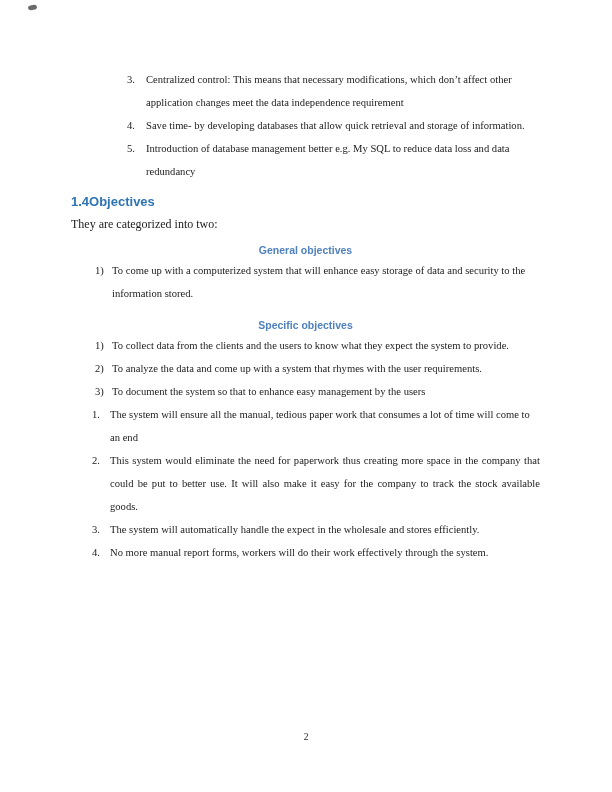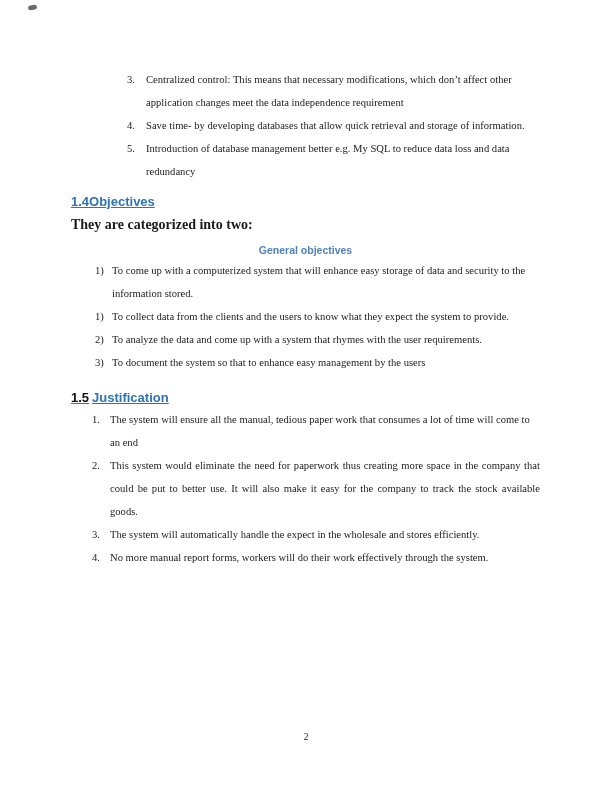--- a/index.html
+++ b/index.html
@@ -17,38 +17,38 @@
     outline:1px solid #ececec;
     overflow:hidden;
   }
   .artifact {
     position:absolute; left:28px; top:5px;
     width:9px; height:5px; background:#454545;
     border-radius:50% / 60%;
     transform:rotate(-10deg);
     opacity:.8;
   }
-  .body-text { font-size:14px; line-height:23px;font-weight:bold; }
+  .body-text { font-size:12px; line-height:23px; }
   .li { display:flex; font-size:10.6px; line-height:23px; }
   .li .num { flex:0 0 19px; }
   .li .txt { flex:1; }
   
   .lvl-a { margin-left:56px; }            
   .lvl-a .num { flex-basis:19px; }
   .lvl-b { margin-left:24px; }            
   .lvl-b .num { flex-basis:17px; }
   .lvl-c { margin-left:21px; }            
   .lvl-c .num { flex-basis:18px; }
   .justify { text-align:justify; }
 
   .h-main {
     font-family:"Liberation Sans", sans-serif;
     font-size:13px; font-weight:700; line-height:17px;
     color:#2E74B5;
-    margin-top:10px; margin-bottom:3px;text-decoration:underline;
+    margin-top:10px; margin-bottom:3px;
   }
   .h-sub {
     font-family:"Liberation Sans", sans-serif;
     font-size:10.5px; font-weight:700; line-height:14px;
     color:#4F81BD;
     margin-top:13px; margin-bottom:2px;text-align:center;
   }
   .h-sub.first { margin-top:7px; }
   .h-just { margin-top:15px; margin-bottom:2px; }
   .h-just .j-num { color:#111111; }
@@ -90,38 +90,36 @@
   <p class="body-text intro-line">They are categorized into two:</p>
 
   <h3 class="h-sub first">General objectives</h3>
   <section>
     <div class="li lvl-b">
       <span class="num">1)</span>
       <span class="txt">To come up with a computerized system that will enhance easy storage of data and security to the information stored.</span>
     </div>
   </section>
 
+  <h3 class="h-sub">Specific objectives</h3>
   <section>
     <div class="li lvl-b">
       <span class="num">1)</span>
       <span class="txt justify">To collect data from the clients and the users to know what they expect the system to provide.</span>
     </div>
     <div class="li lvl-b">
       <span class="num">2)</span>
       <span class="txt">To analyze the data and come up with a system that rhymes with the user requirements.</span>
     </div>
     <div class="li lvl-b">
       <span class="num">3)</span>
       <span class="txt">To document the system so that to enhance easy management by the users</span>
     </div>
   </section>
 
-  <h2 class="h-main h-just">
-    <span class="j-num">1.5</span><span class="j-title">Justification</span>
-  </h2>
   <section>
     <div class="li lvl-c">
       <span class="num">1.</span>
       <span class="txt">The system will ensure all the manual, tedious paper work that consumes a lot of time will come to an end</span>
     </div>
     <div class="li lvl-c">
       <span class="num">2.</span>
       <span class="txt justify">This system would eliminate the need for paperwork thus creating more space in the company that could be put to better use. It will also make it easy for the company to track the stock available goods.</span>
     </div>
     <div class="li lvl-c">

